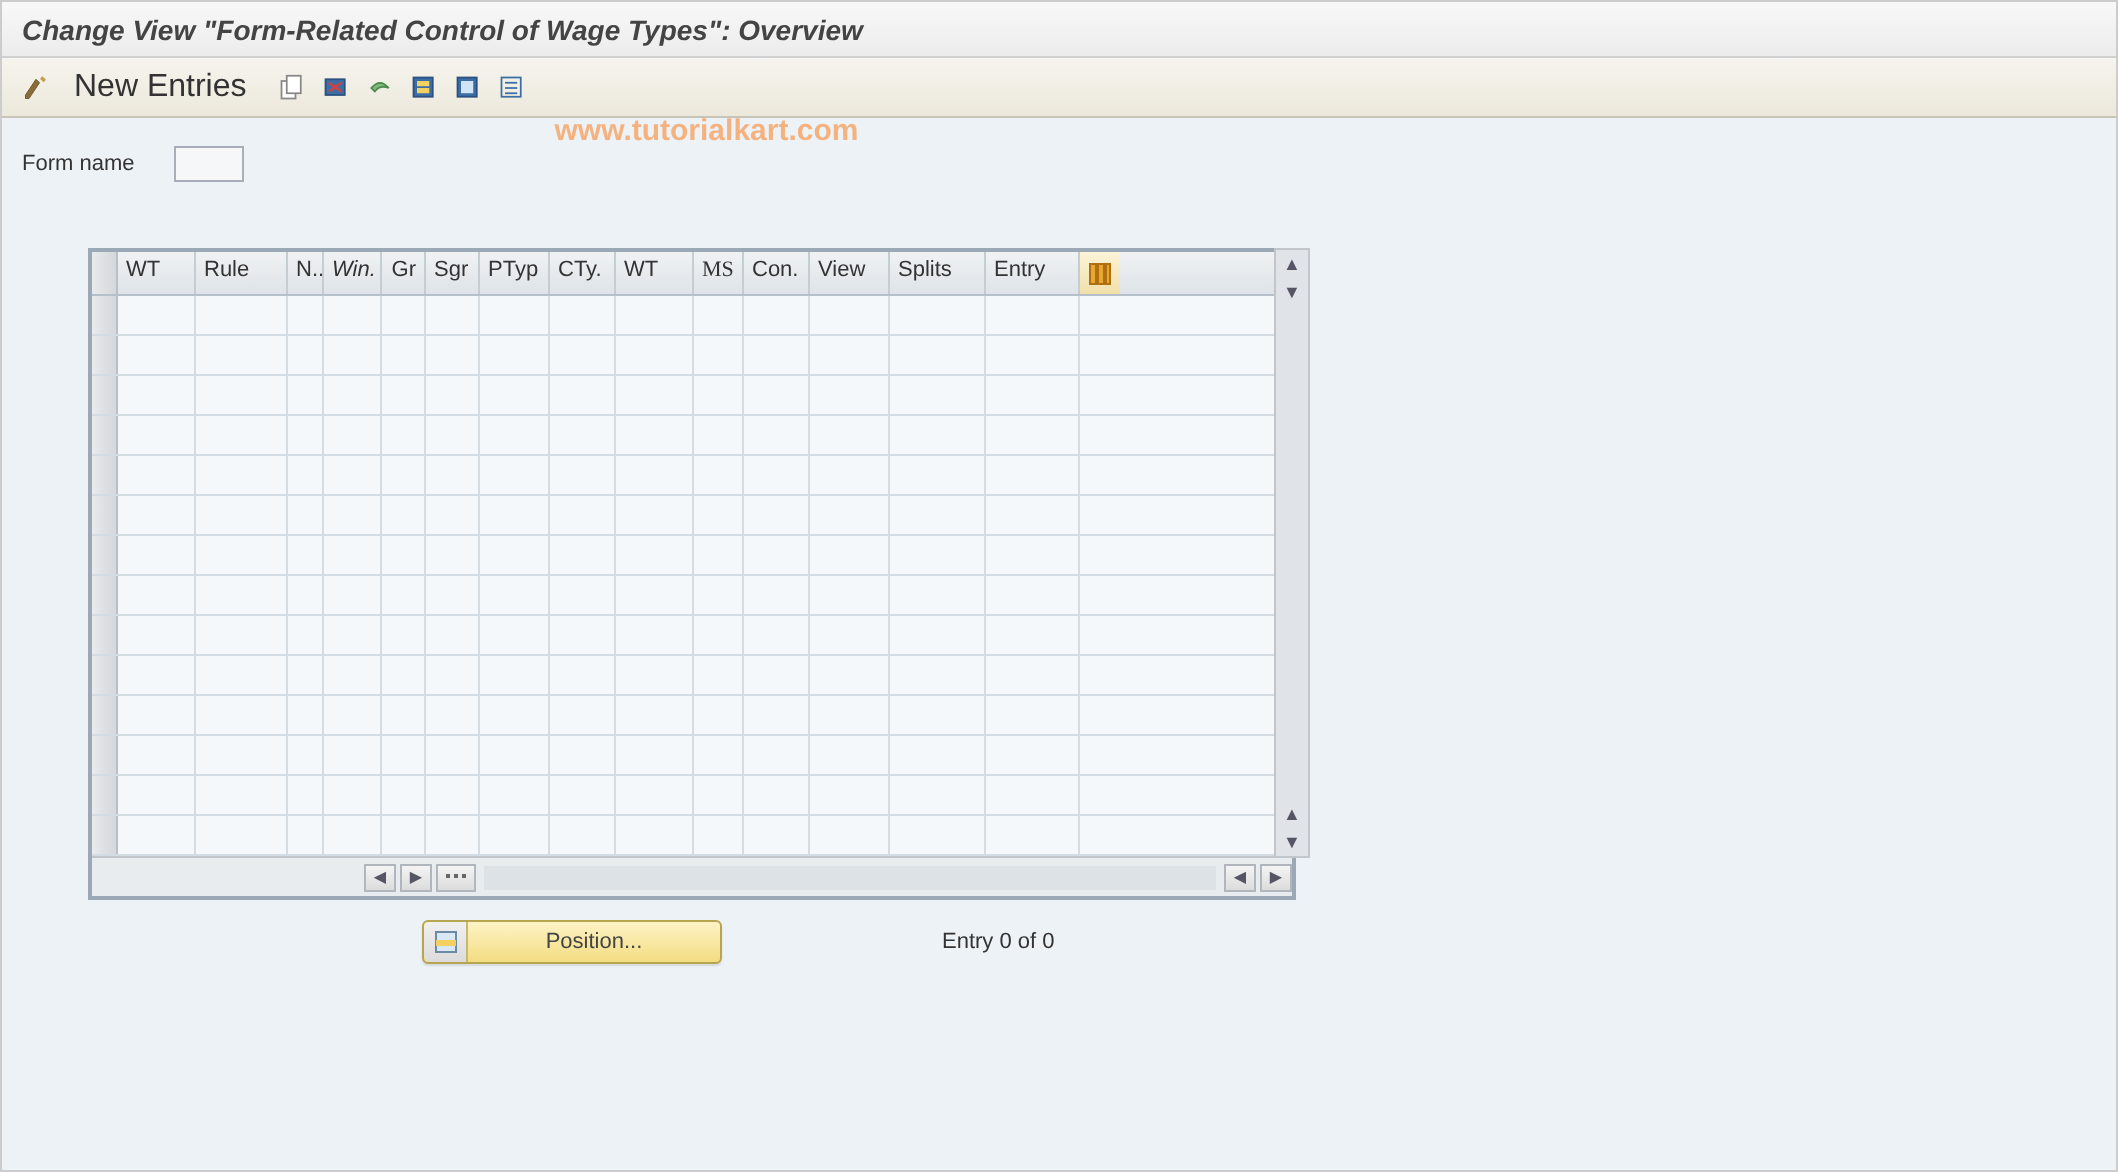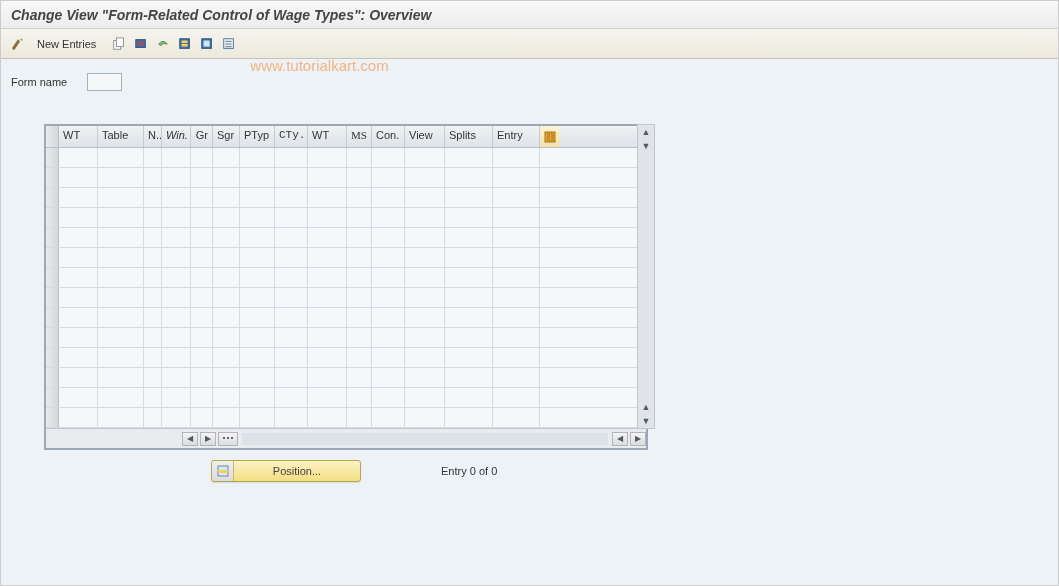--- a/index.html
+++ b/index.html
@@ -35,31 +35,31 @@
       width: 18px;
       height: 18px;
       display: inline-flex;
       align-items: center;
       justify-content: center;
       cursor: pointer;
       border-radius: 2px;
     }
     .tb-icon svg { width: 14px; height: 14px; }
     .new-entries {
-      font-size: 11px;
+      font-size: 16px;
       color: #333;
       padding: 2px 6px;
       cursor: pointer;
       margin-right: 4px;
     }
     .watermark {
       color: #f5a86b;
       opacity: 0.85;
       font-size: 15px;
-      font-weight: normal;
+      font-weight: bold;
       margin-left: 8px;
       margin-top: 44px;
     }
     .form-area {
       padding: 14px 0 8px 10px;
       background: #edf2f7;
       display: flex;
       align-items: center;
       gap: 20px;
     }
@@ -116,21 +116,21 @@
       flex-shrink: 0;
       cursor: pointer;
     }
     .col-wt1 { width: 39px; }
     .col-table { width: 46px; }
     .col-n { width: 18px; }
     .col-win { width: 29px; font-style: italic; }
     .col-gr { width: 22px; text-align: right; }
     .col-sgr { width: 27px; }
     .col-ptyp { width: 35px; }
-    .col-cty { width: 33px; font-family: Liberation Mono, monospace; }
+    .col-cty { width: 33px; }
     .col-wt2 { width: 39px; }
     .col-ms { width: 25px; font-family: Liberation Serif, serif; }
     .col-con { width: 33px; }
     .col-rule { width: 40px; }
     .col-splits { width: 48px; }
     .col-dsplit { width: 47px; }
     .col-icon-head {
       width: 20px;
       background: linear-gradient(to bottom, #fcf4d8, #f0e0a8);
       display: flex;
@@ -188,21 +188,21 @@
     }
     .hscroll-track {
       flex: 1;
       height: 12px;
       background: #dde2e6;
       margin: 0 4px;
     }
     .footer-row {
       display: flex;
       align-items: center;
-      gap: 80px;
+      gap: 110px;
       padding: 10px 0 0 200px;
     }
     .position-btn {
       display: flex;
       align-items: center;
       background: linear-gradient(to bottom, #fdf3c5, #f3dd82);
       border: 1px solid #b8a550;
       border-radius: 3px;
       height: 22px;
       width: 150px;
@@ -285,21 +285,21 @@
   <span class="form-label">Form name</span>
   <input class="form-input" value="" style="">
 </div>
 
 <div class="content">
   <div style="position:relative; width:624px;padding-left:33px;">
     <div class="grid-wrapper">
       <div class="grid-header-row">
         <div class="row-selector"></div>
         <div class="col col-wt1">WT</div>
-        <div class="col col-table">Table</div>
+        <div class="col col-table">Rule</div>
         <div class="col col-n">N..</div>
         <div class="col col-win">Win.</div>
         <div class="col col-gr">Gr</div>
         <div class="col col-sgr">Sgr</div>
         <div class="col col-ptyp">PTyp</div>
         <div class="col col-cty">CTy.</div>
         <div class="col col-wt2">WT</div>
         <div class="col col-ms">MS</div>
         <div class="col col-con">Con.</div>
         <div class="col col-rule">View</div>

